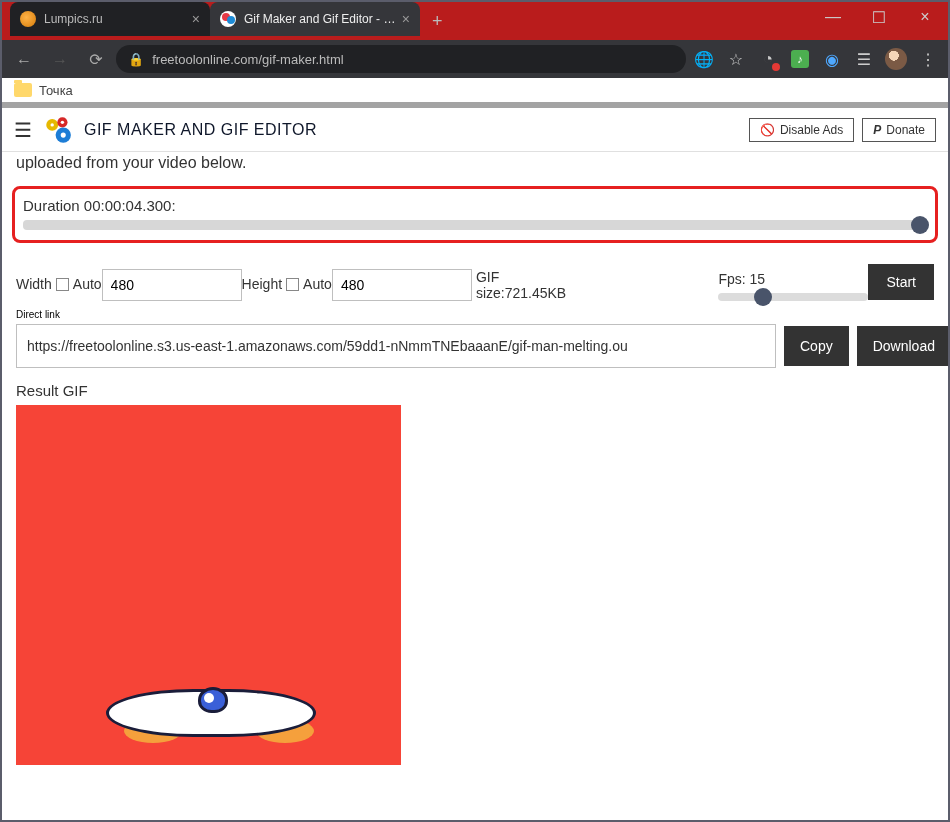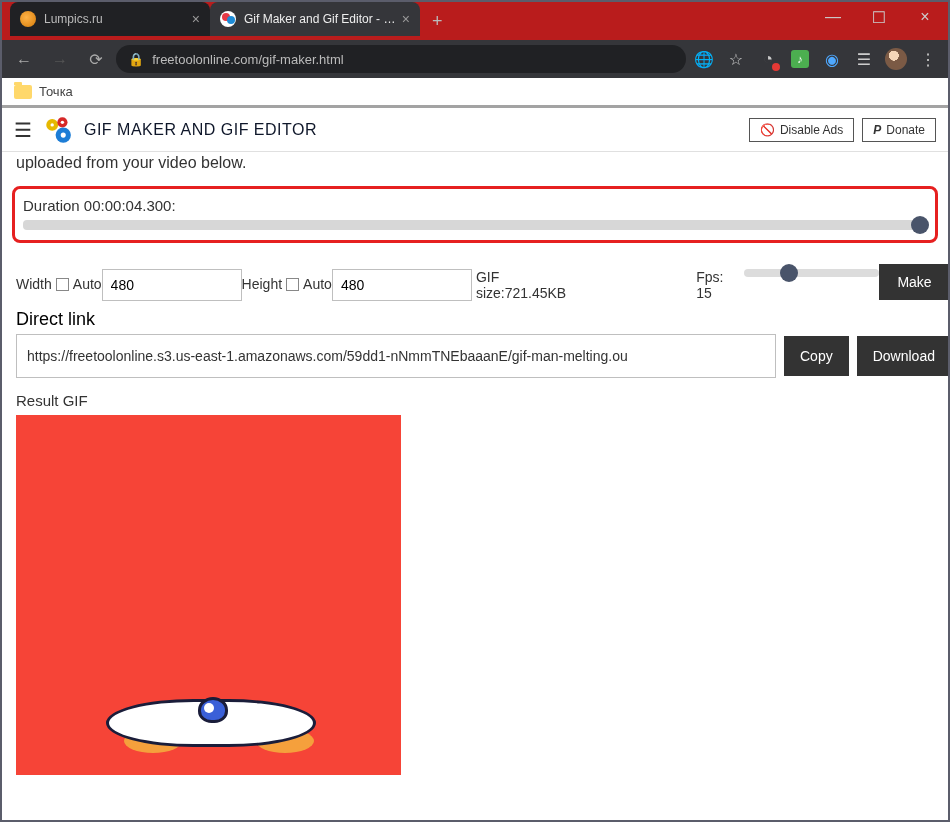--- a/index.html
+++ b/index.html
@@ -20,21 +20,21 @@
 .addrwrap{height:38px;background:#35363a;display:flex;align-items:center;padding:0 6px;gap:4px}
 .navbtn{width:32px;height:32px;display:flex;align-items:center;justify-content:center;color:#aaa;border-radius:50%;cursor:pointer}
 .navbtn.disabled{color:#555}
 .urlbar{flex:1;height:28px;background:#202124;border-radius:14px;display:flex;align-items:center;padding:0 12px;color:#bbb;font-size:13px;gap:8px}
 .urlbar .lock{color:#888}
 .ricon{width:28px;height:28px;display:flex;align-items:center;justify-content:center;color:#ccc;cursor:pointer;border-radius:4px}
 .ig{width:18px;height:18px;border-radius:3px;background:#4caf50;display:flex;align-items:center;justify-content:center;font-size:11px;color:#fff}
 .ired{position:relative}
 .ired::after{content:"";position:absolute;width:8px;height:8px;background:#e53935;border-radius:50%;bottom:2px;right:2px}
 .avatar{width:22px;height:22px;border-radius:50%;background:radial-gradient(circle at 40% 35%,#f5d6b8 25%,#7b5a45 26%)}
-.bmbar{height:30px;background:#fff;border-bottom:3px solid #a3a3a3;display:flex;align-items:center;padding:0 12px;font-size:13px;color:#444}
+.bmbar{height:30px;background:#fff;border-bottom:6px solid #a3a3a3;display:flex;align-items:center;padding:0 12px;font-size:13px;color:#444}
 .bmfolder{width:18px;height:14px;background:#ffd86b;border-radius:2px;margin-right:7px;position:relative}
 .bmfolder::before{content:"";position:absolute;top:-3px;left:0;width:8px;height:3px;background:#ffd86b;border-radius:1px 1px 0 0}
 
 .content{height:714px;overflow:auto;position:relative}
 .pagehead{height:44px;border-bottom:1px solid #e0e0e0;display:flex;align-items:center;padding:0 12px;background:#fff;position:relative;z-index:2}
 .menu-icon{font-size:20px;cursor:pointer;color:#333;margin-right:10px}
 .gearlogo{width:34px;height:34px;margin-right:8px;position:relative}
 .gearlogo svg{width:100%;height:100%}
 .pagetitle{font-size:16px;font-weight:400;color:#0f172a;letter-spacing:0.5px}
 .headbtns{margin-left:auto;display:flex;gap:8px}
@@ -48,27 +48,27 @@
 .sllabel{font-size:15px;color:#333;margin-bottom:6px}
 .sltrack{height:10px;background:#d7d7d7;border-radius:4px;position:relative}
 .slhandle{width:18px;height:18px;background:#49546a;border-radius:50%;position:absolute;top:-4px;cursor:pointer}
 
 .whrow{display:flex;align-items:flex-end;padding:2px 14px;gap:0;font-size:14px;color:#333}
 .whgrp{display:flex;}
 .whlab{display:flex;align-items:center;gap:4px;padding-bottom:2px}
 .chk{width:13px;height:13px;border:1px solid #888;background:#fff;cursor:pointer}
 .numin{width:140px;height:32px;border:1px solid #bfbfbf;padding:0 8px;font-size:14px}
 .gsize{align-self:center;padding-left:4px;padding-top:18px}
-.fpsgrp{margin-left:130px;display:flex;flex-direction:row;gap:6px}
+.fpsgrp{margin-left:130px;display:flex;flex-direction:column;gap:6px}
 .fpstrack{width:150px;height:8px;background:#dcdcdc;border-radius:4px;position:relative}
 .fpstrack .slhandle{top:-5px}
 .makebtn{margin-left:auto;background:#333;color:#fff;border:none;padding:10px 18px;font-size:14px;cursor:pointer;align-self:center;margin-top:12px}
 
 .dlrow{padding:6px 14px}
-.dllab{font-size:18px;margin-bottom:4px}
+.dllab{font-size:10px;margin-bottom:4px}
 .dlflex{display:flex;gap:8px;align-items:center}
 .dlin{flex:0 0 760px;height:44px;border:1px solid #bfbfbf;padding:0 10px;font-size:14px;color:#333;max-width:760px}
 .dkbtn{background:#333;color:#fff;border:none;padding:12px 16px;font-size:14px;cursor:pointer}
 
 .rlab{padding:8px 14px 6px;font-size:15px;color:#333}
 .resgif{margin:0 14px;width:385px;height:360px;background:#f64437;position:relative;overflow:hidden}
 .egg{position:absolute;bottom:22px;left:90px;width:210px;height:70px}
 .egg .oshadow{position:absolute;bottom:0px;left:18px;width:58px;height:24px;background:#f5a03c;border-radius:50%}
 .egg .oshadow2{position:absolute;bottom:0px;right:2px;width:58px;height:24px;background:#f5a03c;border-radius:50%}
 .egg .white{position:absolute;bottom:6px;left:0;width:210px;height:48px;background:#fff;border-radius:50%/60%;border:3px solid #1a1d3a}
@@ -191,21 +191,21 @@
         </div>
       <input class="numin" value="480" style="">
     </div>
     <div class="gsize">GIF size:721.45KB</div>
     <div class="fpsgrp">
       <span>Fps: 15</span>
       <div class="fpstrack">
         <div class="slhandle" style="left:36px"></div>
       </div>
     </div>
-    <button class="makebtn">Make</button>
+    <button class="makebtn">Start</button>
   </div>
 
   <div class="dlrow">
     <div class="dllab">Direct link</div>
     <div class="dlflex">
       <input class="dlin" value="https://freetoolonline.s3.us-east-1.amazonaws.com/59dd1-nNmmTNEbaaanE/gif-man-melting.ou" style="">
       <div style="margin-left:auto;display:flex;gap:8px">
         <button class="dkbtn">Copy</button>
         <button class="dkbtn">Download</button>
       </div>

